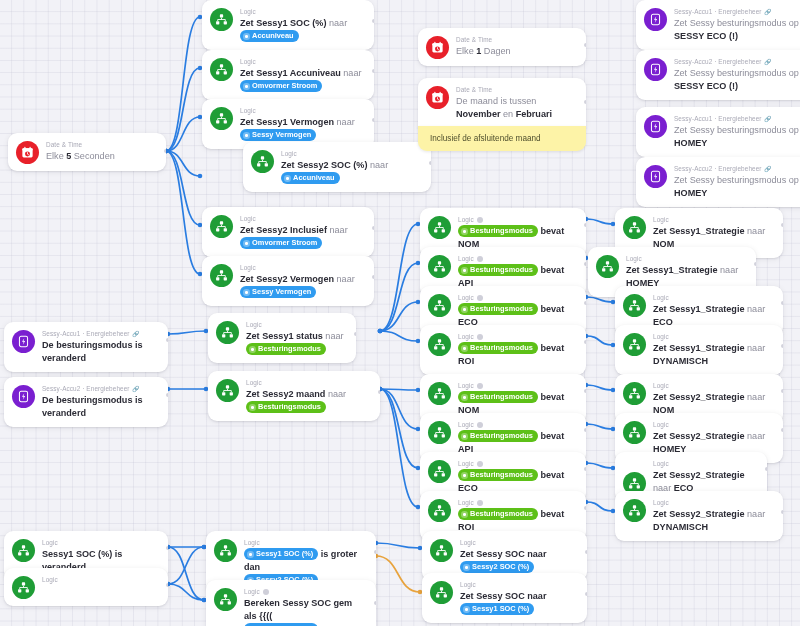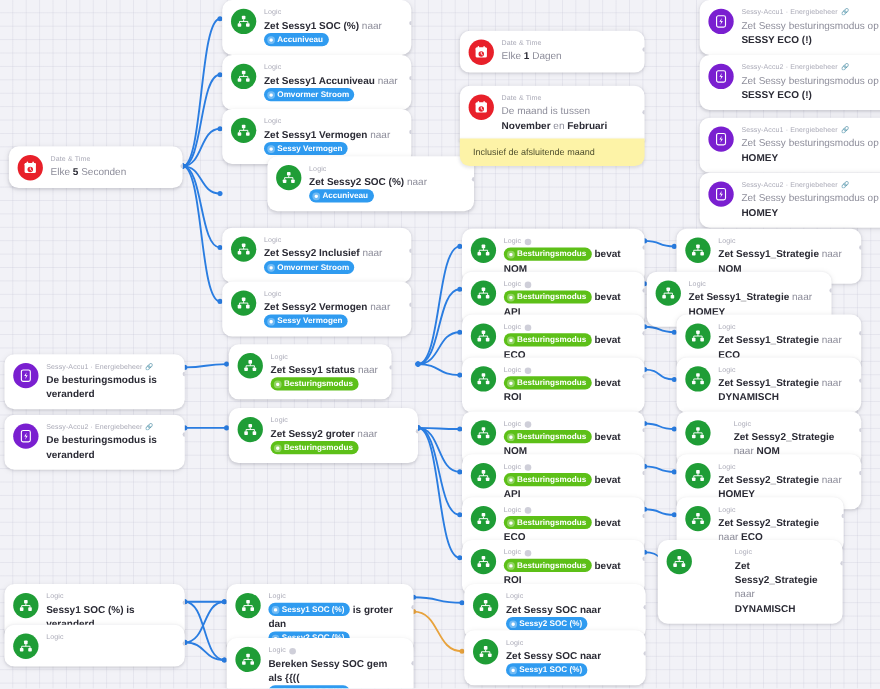--- a/index.html
+++ b/index.html
@@ -511,21 +511,21 @@
             <rect x="9" y="2.5" width="6" height="6" rx="1.3" fill="#fff"></rect>
             <rect x="2" y="15" width="6" height="6" rx="1.3" fill="#fff"></rect>
             <rect x="16" y="15" width="6" height="6" rx="1.3" fill="#fff"></rect>
             <path d="M12 8.5v3.5M5 15v-3h14v3" stroke="#fff" stroke-width="1.6" fill="none"></path>
           </svg>
         </div>
         <div class="body">
           <div class="kicker">
             <span>Logic</span>
           </div>
-          <div class="title"><span class="strong">Zet Sessy2 groter </span><span class="dim">naar</span><br><span class="pill p-green">
+          <div class="title"><span class="strong">Zet Sessy2 maand </span><span class="dim">naar</span><br><span class="pill p-green">
               <span class="pdot">
                 <i></i>
               </span>
               <span class="ptxt">Besturingsmodus</span>
             </span></div>
         </div>
         <div class="port" style="right: -2px; top: 19px;"></div>
       </div>
       <div class="card" style="left: 420px; top: 208px; width: 166px; min-height: 34px;">
         <div class="icon ic-green">
@@ -772,21 +772,21 @@
           </svg>
         </div>
         <div class="body">
           <div class="kicker">
             <span>Logic</span>
           </div>
           <div class="title"><span class="strong">Zet Sessy1_Strategie </span><span class="dim">naar</span><br><span class="strong">DYNAMISCH</span></div>
         </div>
         <div class="port" style="right: -2px; top: 19px;"></div>
       </div>
-      <div class="card" style="left: 615px; top: 374px; width: 168px; min-height: 34px; gap: 14px;">
+      <div class="card" style="left: 615px; top: 374px; width: 168px; min-height: 34px;">
         <div class="icon ic-green">
           <svg width="13" height="13" viewBox="0 0 24 24">
             <rect x="9" y="2.5" width="6" height="6" rx="1.3" fill="#fff"></rect>
             <rect x="2" y="15" width="6" height="6" rx="1.3" fill="#fff"></rect>
             <rect x="16" y="15" width="6" height="6" rx="1.3" fill="#fff"></rect>
             <path d="M12 8.5v3.5M5 15v-3h14v3" stroke="#fff" stroke-width="1.6" fill="none"></path>
           </svg>
         </div>
         <div class="body">
           <div class="kicker">
@@ -806,38 +806,38 @@
           </svg>
         </div>
         <div class="body">
           <div class="kicker">
             <span>Logic</span>
           </div>
           <div class="title"><span class="strong">Zet Sessy2_Strategie </span><span class="dim">naar </span><span class="strong">HOMEY</span></div>
         </div>
         <div class="port" style="right: -2px; top: 15px;"></div>
       </div>
-      <div class="card" style="left: 615px; top: 452px; width: 152px; min-height: 34px;">
+      <div class="card" style="left: 615px; top: 452px; width: 152px; min-height: 34px; align-items: flex-end;">
         <div class="icon ic-green">
           <svg width="13" height="13" viewBox="0 0 24 24">
             <rect x="9" y="2.5" width="6" height="6" rx="1.3" fill="#fff"></rect>
             <rect x="2" y="15" width="6" height="6" rx="1.3" fill="#fff"></rect>
             <rect x="16" y="15" width="6" height="6" rx="1.3" fill="#fff"></rect>
             <path d="M12 8.5v3.5M5 15v-3h14v3" stroke="#fff" stroke-width="1.6" fill="none"></path>
           </svg>
         </div>
         <div class="body">
           <div class="kicker">
             <span>Logic</span>
           </div>
           <div class="title"><span class="strong">Zet Sessy2_Strategie </span><span class="dim">naar </span><span class="strong">ECO</span></div>
         </div>
         <div class="port" style="right: -2px; top: 15px;"></div>
       </div>
-      <div class="card" style="left: 598px; top: 491px; width: 168px; min-height: 42px; gap: 32px;">
+      <div class="card" style="left: 615px; top: 491px; width: 168px; min-height: 42px;">
         <div class="icon ic-green">
           <svg width="13" height="13" viewBox="0 0 24 24">
             <rect x="9" y="2.5" width="6" height="6" rx="1.3" fill="#fff"></rect>
             <rect x="2" y="15" width="6" height="6" rx="1.3" fill="#fff"></rect>
             <rect x="16" y="15" width="6" height="6" rx="1.3" fill="#fff"></rect>
             <path d="M12 8.5v3.5M5 15v-3h14v3" stroke="#fff" stroke-width="1.6" fill="none"></path>
           </svg>
         </div>
         <div class="body">
           <div class="kicker">

